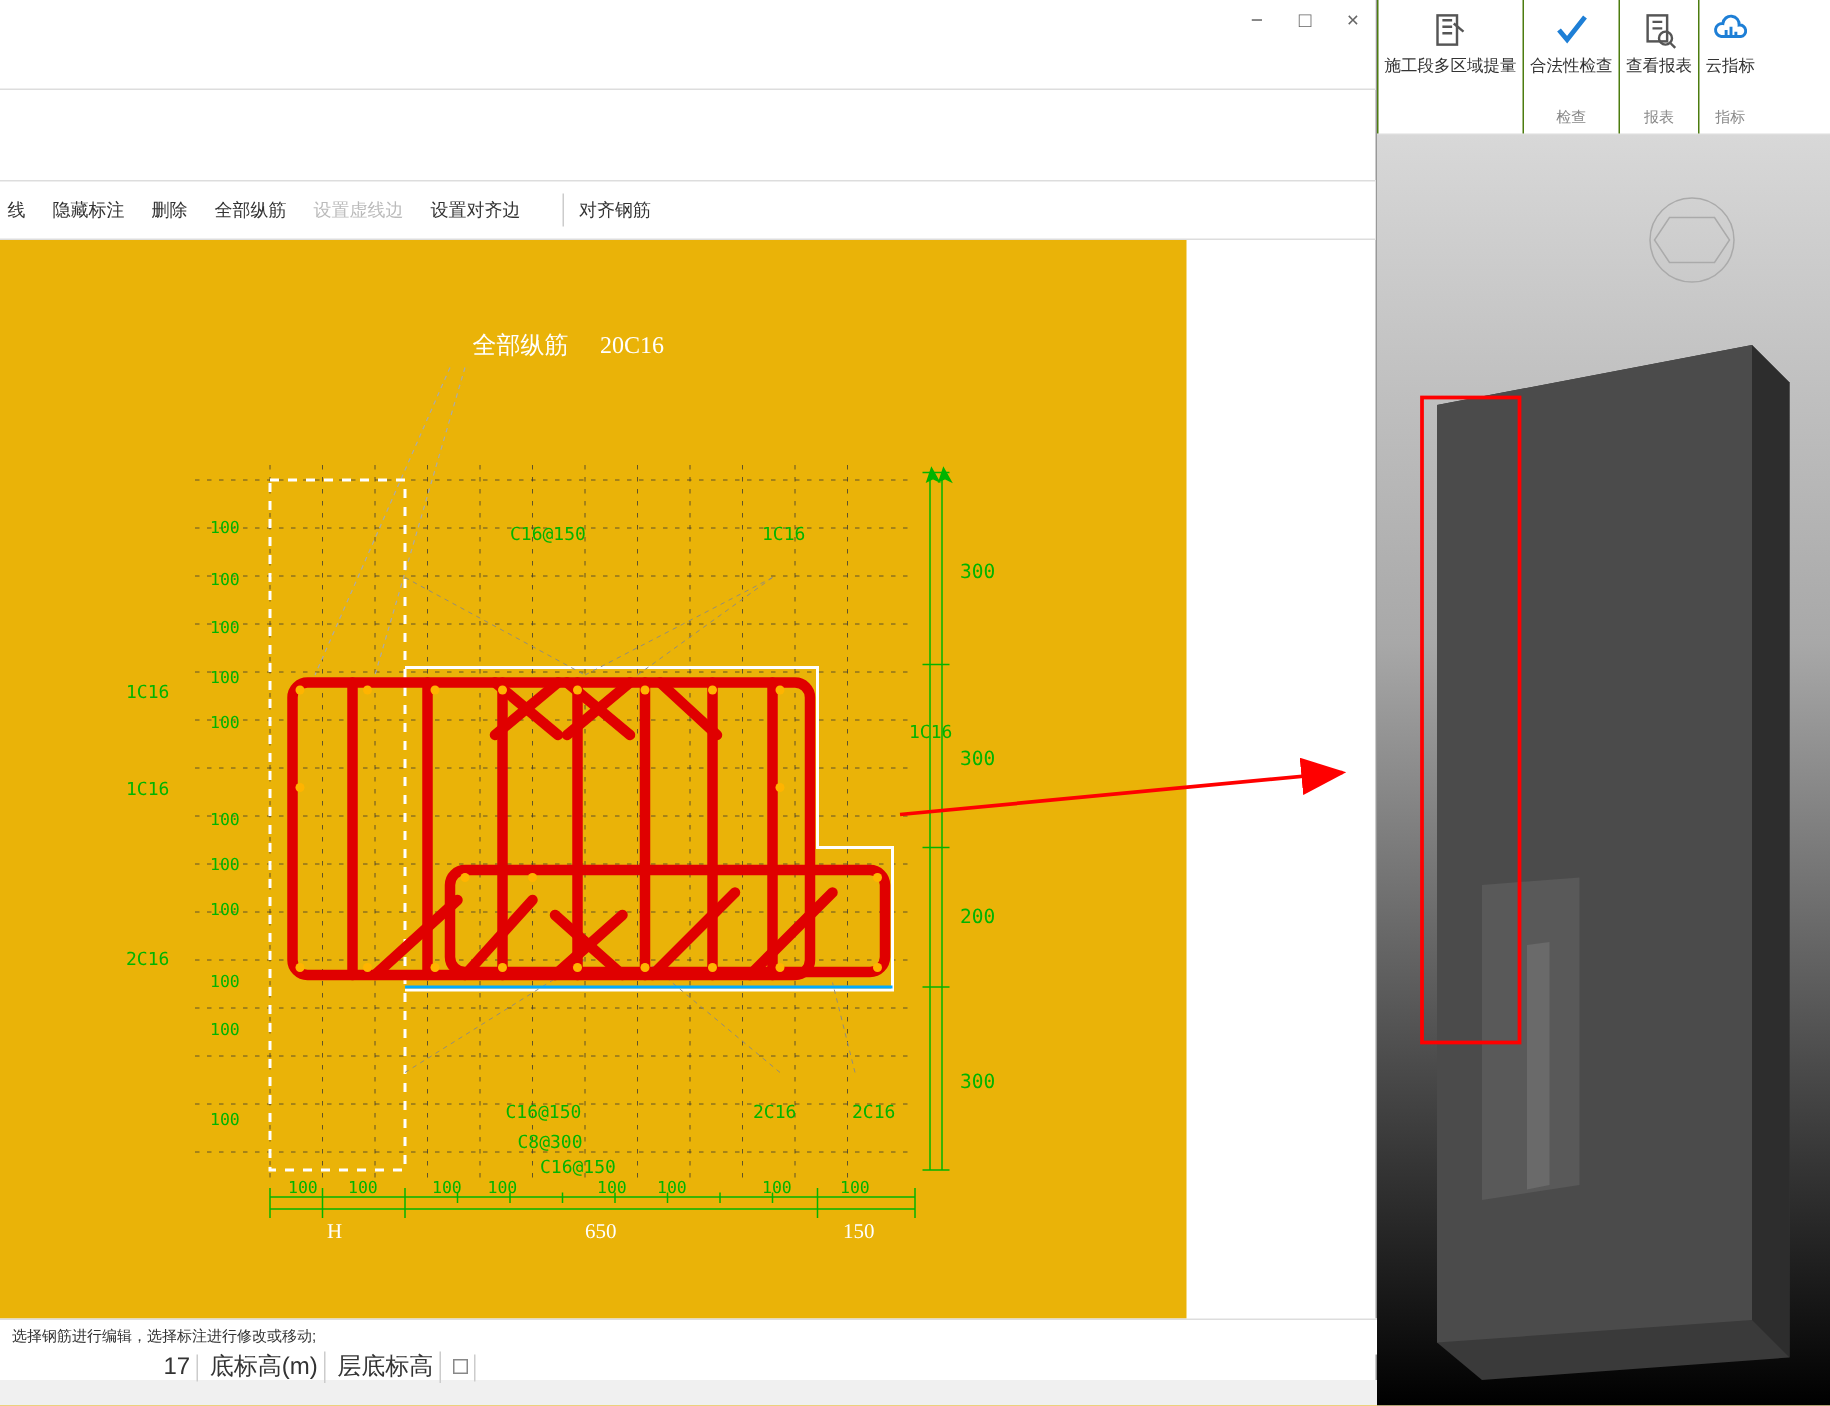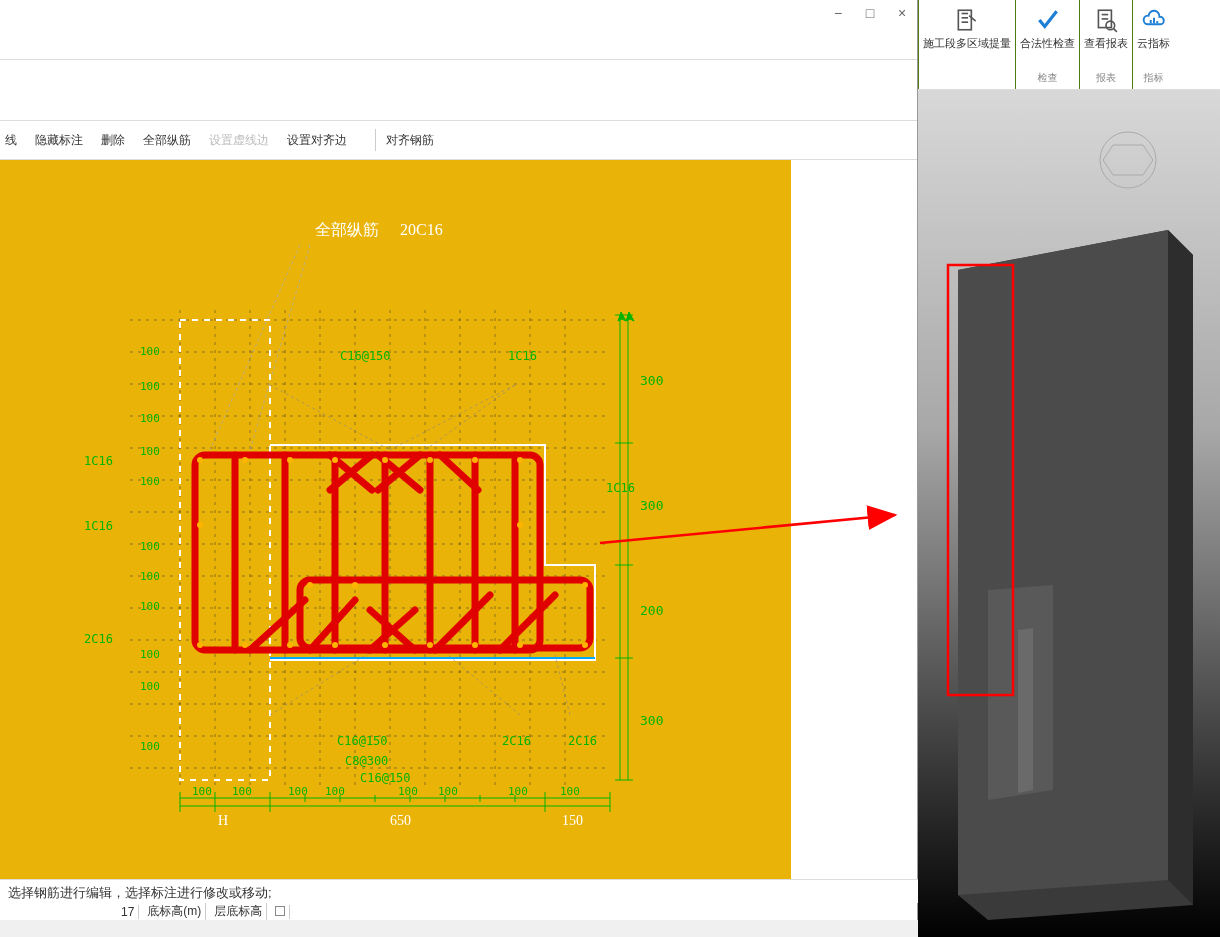--- a/index.html
+++ b/index.html
@@ -24,24 +24,24 @@
     .secondary-toolbar .tool-item { margin-right: 18px; cursor: pointer; }
     .secondary-toolbar .divider { width: 1px; height: 22px; background: #ccc; margin: 0 10px; }
     .secondary-toolbar .disabled { color: #bbb; }
     
     .small-dropdown { position: absolute; left: 3px; top: 170px; width: 18px; height: 18px; background: #fff; border: 1px solid #ccc; border-radius: 3px; display: flex; align-items: center; justify-content: center; font-size: 9px; color: #666; cursor: pointer; }
     
     
     .cad-canvas { position: absolute; left: 0; top: 160px; width: 791px; height: 725px; background: #eab308; }
     
     
-    .status-bar { position: absolute; left: 0; bottom: 17px; width: 918px; height: 24px; background: #fff; border-top: 1px solid #ddd; font-size: 13px; color: #333; padding: 4px 8px; }
-    
-    
-    .bottom-row { position: absolute; left: 105px; bottom: 0; height: 17px; font-size: 12px; color: #333; display: flex; align-items: center; gap: 4px; margin-left: 12px; }
+    .status-bar { position: absolute; left: 0; bottom: 17px; width: 918px; height: 24px; background: #fff; border-top: 1px solid #ddd; font-size: 10px; color: #333; padding: 4px 8px; }
+    
+    
+    .bottom-row { position: absolute; left: 105px; bottom: 0; height: 17px; font-size: 16px; color: #333; display: flex; align-items: center; gap: 4px; }
     .bottom-row .cell { border-right: 1px solid #ccc; padding: 0 4px; }
     .checkbox-mini { width: 10px; height: 10px; border: 1px solid #888; display: inline-block; }
     
     
     .right-panel { flex: 1; background: #e8e8e8; position: relative; }
     
     
     .ribbon-section { position: absolute; top: 0; left: 0; right: 0; height: 90px; background: #fff; display: flex; border-bottom: 1px solid #ddd; }
     .ribbon-group { border-left: 1px solid #4d7c0f; padding: 4px 0; display: flex; flex-direction: column; align-items: center; justify-content: space-between; }
     .ribbon-btn { display: flex; flex-direction: column; align-items: center; font-size: 11px; color: #333; cursor: pointer; padding: 2px 4px; }

